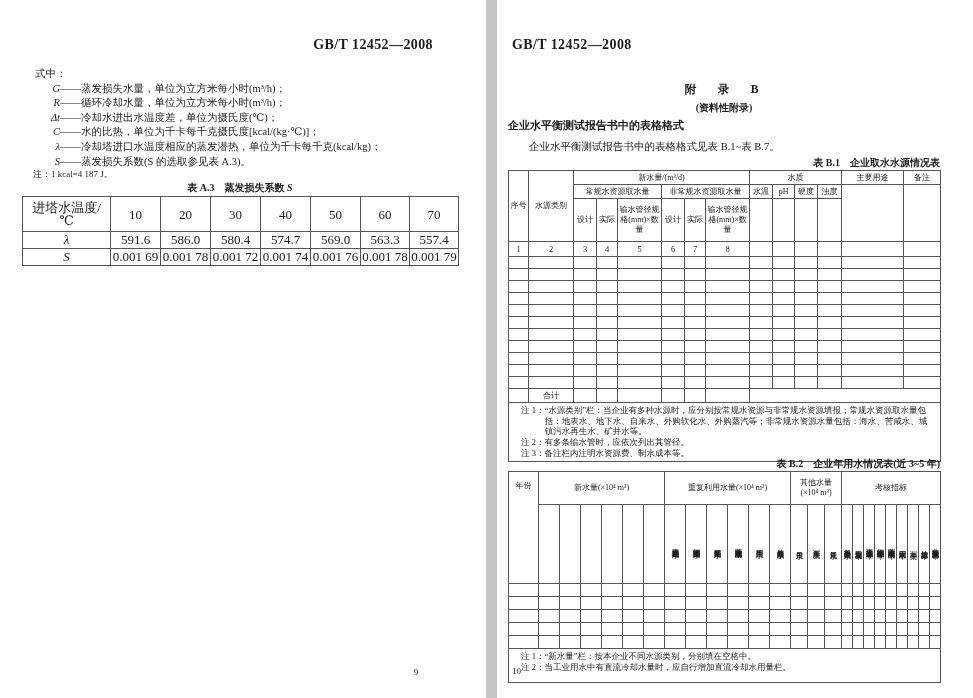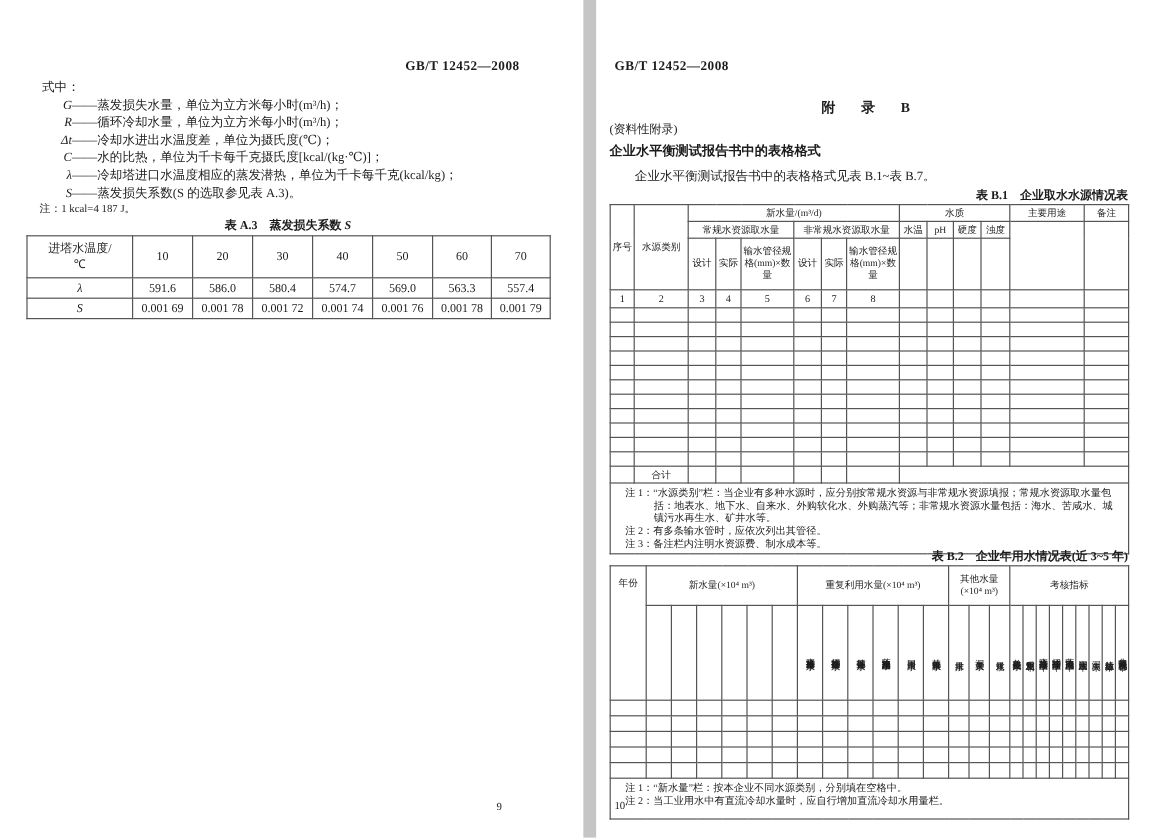--- a/index.html
+++ b/index.html
@@ -8,48 +8,48 @@
     background:#ffffff; color:#1c1c1c;
     font-family:"Liberation Serif","DejaVu Serif",serif;
     overflow:hidden;
   }
   .gutter { position:absolute; left:486px; top:0; width:11px; height:698px; background:#c5c5c5; }
 
   .page { position:absolute; top:0; height:698px; background:#fff; }
   .page-left  { left:0; width:486px; }
   .page-right { left:497px; width:476px; }
 
-  .docnum { font-weight:bold; font-size:11px; letter-spacing:0.4px;margin-top:12px; }
+  .docnum { font-weight:bold; font-size:14px; letter-spacing:0.4px; }
   .docnum-left  { position:absolute; top:37px; left:0; width:433px; text-align:right; }
   .docnum-right { position:absolute; top:37px; left:15px; }
 
   
   .defs { position:absolute; left:28px; top:67px; width:440px; font-size:10.5px; line-height:14.6px; }
   .formula-intro { margin-left:7px; }
   .def-row { display:flex; }
   .def-sym { flex:none; width:32px; text-align:right; font-style:italic; }
   .def-text { flex:1; }
   .note-kcal { position:absolute; left:33px; top:168px; font-size:9px; }
 
   
   .ta3-title { position:absolute; left:22px; top:181px; width:436px; text-align:center; font-weight:bold; font-size:10px; }
   table { border-collapse:collapse; table-layout:fixed; }
-  .ta3 { position:absolute; left:22px; top:196px; width:436px; border:1.5px solid #333; font-size:10px;font-family:Liberation Serif, serif; }
+  .ta3 { position:absolute; left:22px; top:196px; width:436px; border:1.5px solid #333; font-size:13px; }
   .ta3 td { border:1px solid #555; text-align:center; padding:0; }
   .ta3 .hdr td { height:34px; line-height:13px; }
   .ta3 .drow td { height:16px; }
   .ital { font-style:italic; }
 
   .pagenum { font-size:9px; }
   .pagenum-left  { position:absolute; left:404px; top:667px; width:24px; text-align:center; }
   .pagenum-right { position:absolute; left:15px; top:666px; }
 
   
   .apx-label { position:absolute; top:82px;  left:11px; width:432px; text-align:center; font-weight:bold; font-size:11.5px; letter-spacing:5px; }
-  .apx-type  { position:absolute; top:101px; left:11px; width:432px; font-weight:normal; font-size:10px; }
+  .apx-type  { position:absolute; top:101px; left:11px; width:432px; text-align:center; font-weight:bold; font-size:10px; }
   .apx-title { position:absolute; top:118px; left:11px; width:432px; text-align:left; font-weight:bold; font-size:11px; }
   .intro     { position:absolute; top:140px; left:11px; width:432px; font-size:10.5px; text-indent:2em; }
 
   .tbl-title { position:absolute; left:11px; width:432px; text-align:right; font-weight:bold; font-size:10px; }
   .tb1-title { top:156px; }
   .tb2-title { top:457px; }
 
   .gbtable { position:absolute; left:11px; width:432px; border:1.5px solid #333; }
   .gbtable th, .gbtable td {
     border:1px solid #555; padding:0; font-weight:normal;

